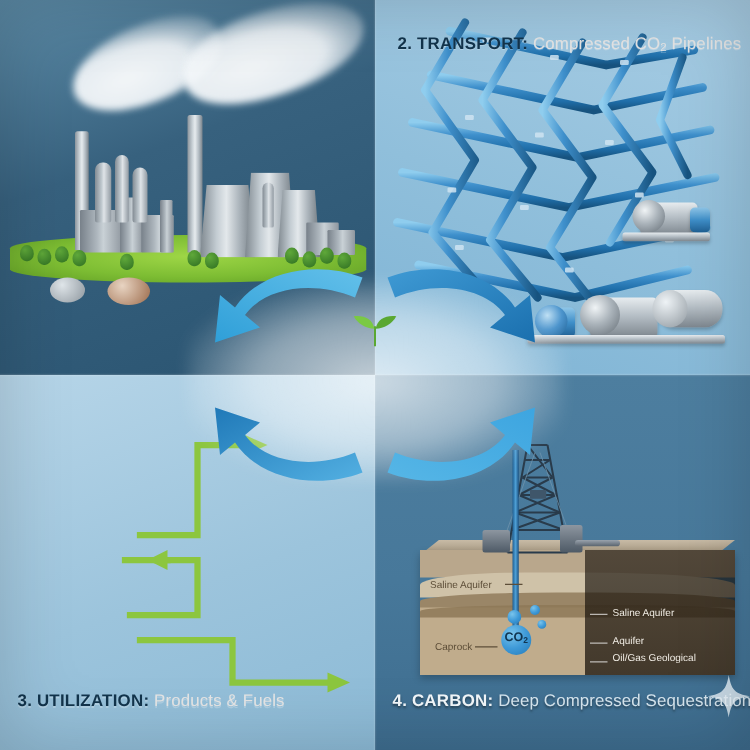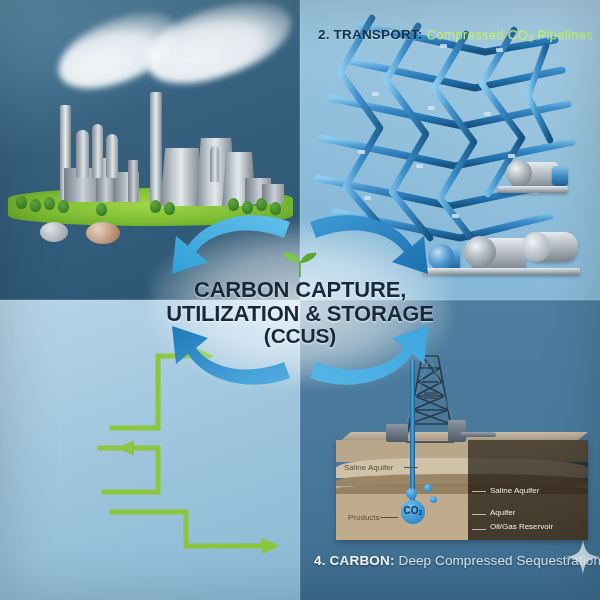--- a/index.html
+++ b/index.html
@@ -22,21 +22,21 @@
   
   .seam-v { position:absolute; left:299px; top:0; width:2px; height:600px; background:rgba(255,255,255,.10); }
   .seam-h { position:absolute; left:0; top:299px; width:600px; height:2px; background:rgba(255,255,255,.12); }
 
   
   .caption { position:absolute; font-size:13.5px; letter-spacing:.1px; white-space:nowrap; z-index:40; }
   .caption .key { font-weight:bold; font-stretch:condensed; letter-spacing:.2px; }
   .cap-light { color:#f2f7fa; text-shadow:0 1px 2px rgba(0,0,0,.45); }
   .cap-light .rest { color:#d7e6ef; }
   .cap-dark  { color:#12344c; text-shadow:0 1px 0 rgba(255,255,255,.25); }
-  .cap-dark .rest { color:#bef264; }
+  .cap-dark .rest { color:#e5e5e5; }
   #cap1 { left:14px;  top:27px; }
   #cap2 { left:318px; top:27px; }
   #cap3 { left:14px;  top:553px; }
   #cap4 { left:314px; top:553px; }
   sub { font-size:.68em; vertical-align:-.22em; }
 
   
   .ground-green { position:absolute; border-radius:50%/28%; }
   #cap-ground { left:8px; top:188px; width:285px; height:38px;
      background:radial-gradient(ellipse at 50% 45%,#9ed646 0%,#7dbd33 55%,#5f9c24 100%); }
@@ -270,29 +270,29 @@
   <div class="co2-bubble" style="left:406px;top:488px;width:11px;height:11px;z-index:15;"></div>
   <div class="co2-bubble" style="left:424px;top:484px;width:8px;height:8px;z-index:15;"></div>
   <div class="co2-bubble" style="left:430px;top:496px;width:7px;height:7px;z-index:15;"></div>
   <div style="position:absolute;left:399px;top:505px;width:28px;z-index:16;text-align:center;
        font-size:10px;font-weight:bold;color:#10344f;">
     <span>CO</span><sub>2</sub>
   </div>
 
   <div class="geo-label" style="left:344px;top:463px;color:#5d4e38;z-index:16;">Saline Aquifer</div>
   <div class="lead" style="left:404px;top:467px;width:14px;background:#5d4e38;z-index:16;"></div>
-  <div class="geo-label" style="left:348px;top:513px;color:#5d4e38;z-index:16;">Products</div>
+  <div class="geo-label" style="left:348px;top:513px;color:#5d4e38;z-index:16;">Caprock</div>
   <div class="lead" style="left:380px;top:517px;width:18px;background:#5d4e38;z-index:16;"></div>
 
   <div class="lead" style="left:472px;top:491px;width:14px;z-index:16;"></div>
   <div class="geo-label" style="left:490px;top:486px;color:#f0ece4;z-index:16;">Saline Aquifer</div>
   <div class="lead" style="left:472px;top:514px;width:14px;z-index:16;"></div>
   <div class="geo-label" style="left:490px;top:508px;color:#f0ece4;z-index:16;">Aquifer</div>
   <div class="lead" style="left:472px;top:529px;width:14px;z-index:16;"></div>
-  <div class="geo-label" style="left:490px;top:522px;color:#f0ece4;z-index:16;">Oil/Gas Reservoir</div>
+  <div class="geo-label" style="left:490px;top:522px;color:#f0ece4;z-index:16;">Oil/Gas Geological</div>
 
   <div class="seam-v"></div>
   <div class="seam-h"></div>
 
   <div id="center-halo"></div>
   <svg id="cycle-svg" viewBox="0 0 300 200">
     <defs>
       <linearGradient id="aTL" x1="1" y1="0" x2="0" y2="1">
         <stop offset="0" stop-color="#63c0ea"></stop>
           <stop offset="1" stop-color="#2f9fd8"></stop>
@@ -331,33 +331,33 @@
                C238,170 200,176 166,162 Z" fill="url(#aBR)"></path>
     </g>
   </svg>
 
   <svg id="leaf-icon" viewBox="0 0 38 26">
     <path d="M19,25 C19,16 19,12 19,9" stroke="#5aa832" stroke-width="1.6" fill="none"></path>
     <path d="M18.5,11 C12,11 5,7 2,1 C10,0 17,3 18.5,11 Z" fill="#7ac943"></path>
     <path d="M19.5,11 C26,11 33,7 36,1 C28,0 21,3 19.5,11 Z" fill="#5aa832"></path>
   </svg>
 
-  <div id="center-title">
-    <span class="l1">CARBON CAPTURE,</span>
-    <span class="l2">UTILIZATION &amp; STORAGE</span>
-    <span class="l3">(CCUS)</span>
-  </div>
 
 
   <div class="caption cap-dark" id="cap2">
     <span class="key">2.</span>
     <span class="key">TRANSPORT:</span>
     <span class="rest"><span>Compressed CO</span><sub>2</sub><span> Pipelines</span></span>
   </div>
 
+  <div class="caption cap-dark" id="cap3">
+    <span class="key">3.</span>
+    <span class="key">UTILIZATION:</span>
+    <span class="rest">Products &amp; Fuels</span>
+  </div>
 
   <div class="caption cap-light" id="cap4">
     <span class="key">4.</span>
     <span class="key">CARBON:</span>
     <span class="rest">Deep Compressed Sequestration</span>
   </div>
 
   <svg class="sparkle" style="left:566px;top:540px;width:34px;height:34px;" viewBox="0 0 34 34">
     <path d="M17,0 C19,12 22,15 34,17 C22,19 19,22 17,34 C15,22 12,19 0,17 C12,15 15,12 17,0 Z" fill="#eaf4fa" opacity=".8"></path>
   </svg>

